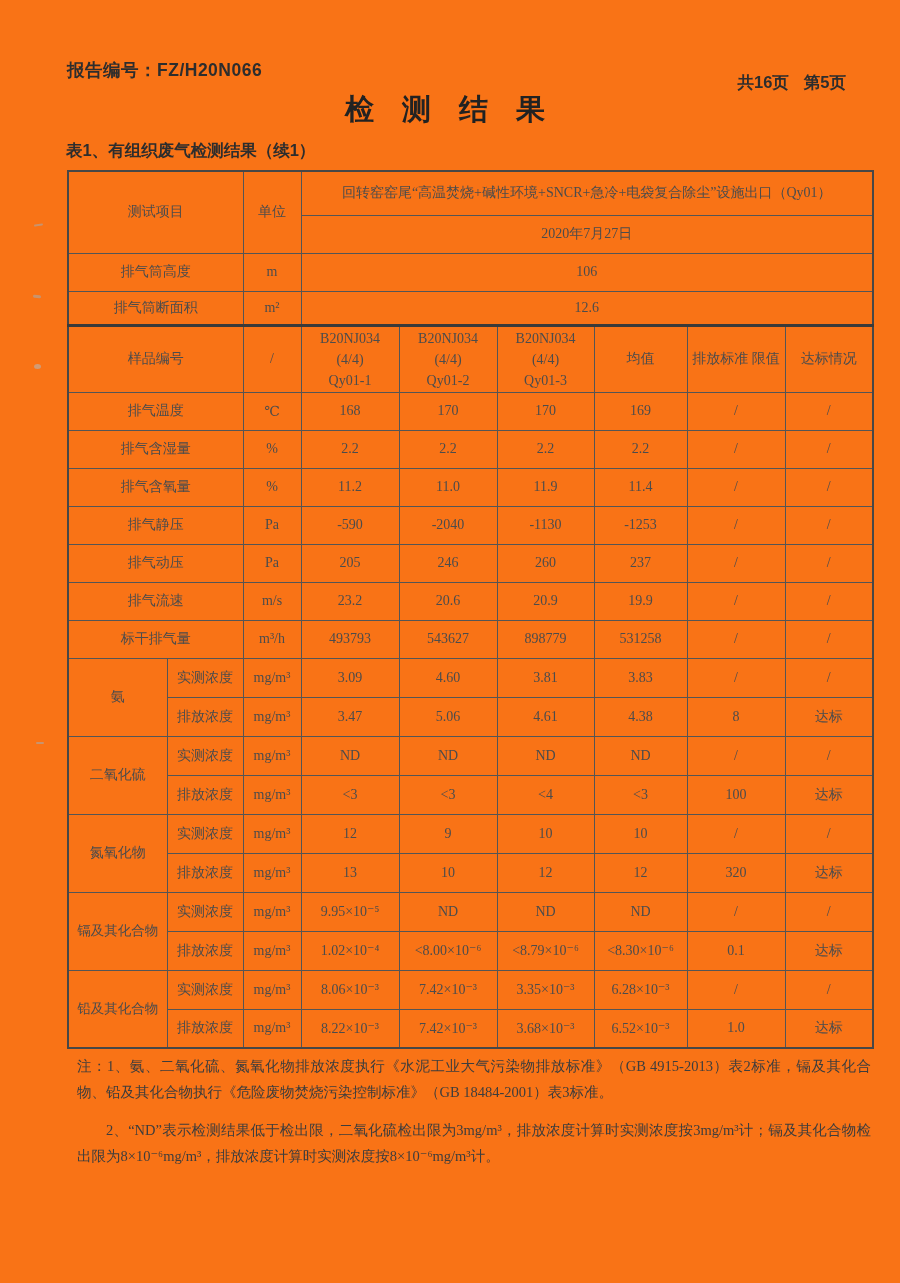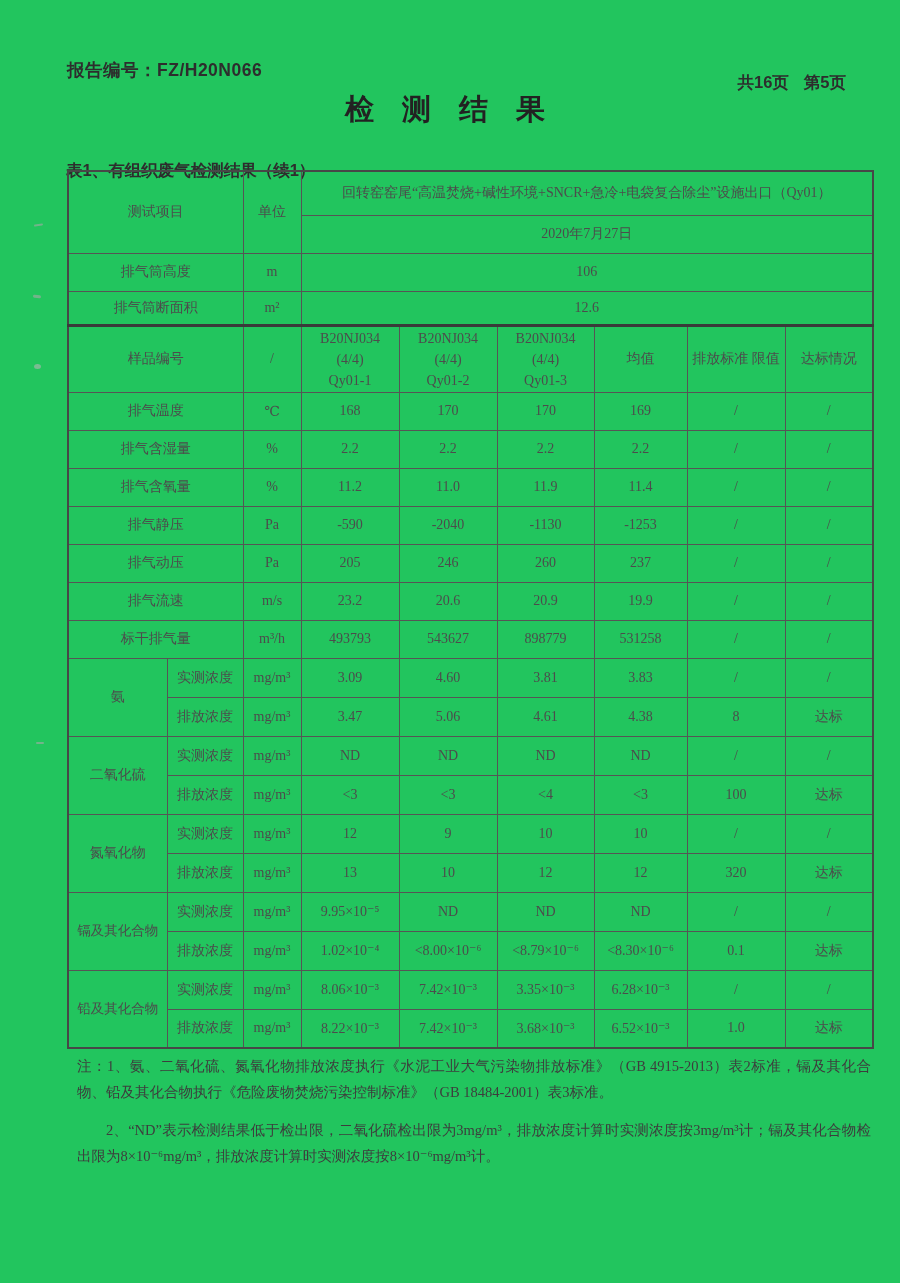--- a/index.html
+++ b/index.html
@@ -4,21 +4,21 @@
 <style>
   html,body{margin:0;padding:0;}
   body{
     width:900px;height:1283px;
     background:#f6f6f4;
     font-family:"Liberation Serif","DejaVu Serif",serif;
     color:#3f3f3f;
   }
   .page{
     position:relative;width:900px;height:1283px;
-    background:#22c55e;overflow:hidden;text-decoration:underline;
+    background:#f97316;overflow:hidden;text-decoration:underline;
   }
   
   .report-no{
     position:absolute;left:67px;top:58px;
     font-family:"Liberation Sans","DejaVu Sans",sans-serif;
     font-size:17.5px;font-weight:600;color:#2d2d2d;letter-spacing:0.5px;
   }
   .page-info{
     position:absolute;right:54px;top:72px;
     font-family:"Liberation Sans","DejaVu Sans",sans-serif;
@@ -26,21 +26,21 @@
     display:flex;gap:15px;
   }
   .doc-title{
     position:absolute;left:0;top:90px;width:900px;
     text-align:center;
     font-family:"Liberation Sans","DejaVu Sans",sans-serif;
     font-size:29px;font-weight:bold;color:#222;
     letter-spacing:10px;
   }
   .table-caption{
-    position:absolute;left:66px;top:160px;
+    position:absolute;left:66px;top:140px;
     font-family:"Liberation Sans","DejaVu Sans",sans-serif;
     font-size:16.5px;font-weight:600;color:#2d2d2d;
   }
   
   table.results{
     position:absolute;left:67px;top:170px;
     width:805px;border-collapse:collapse;table-layout:fixed;
     border:2px solid #474747;
   }
   table.results td{

